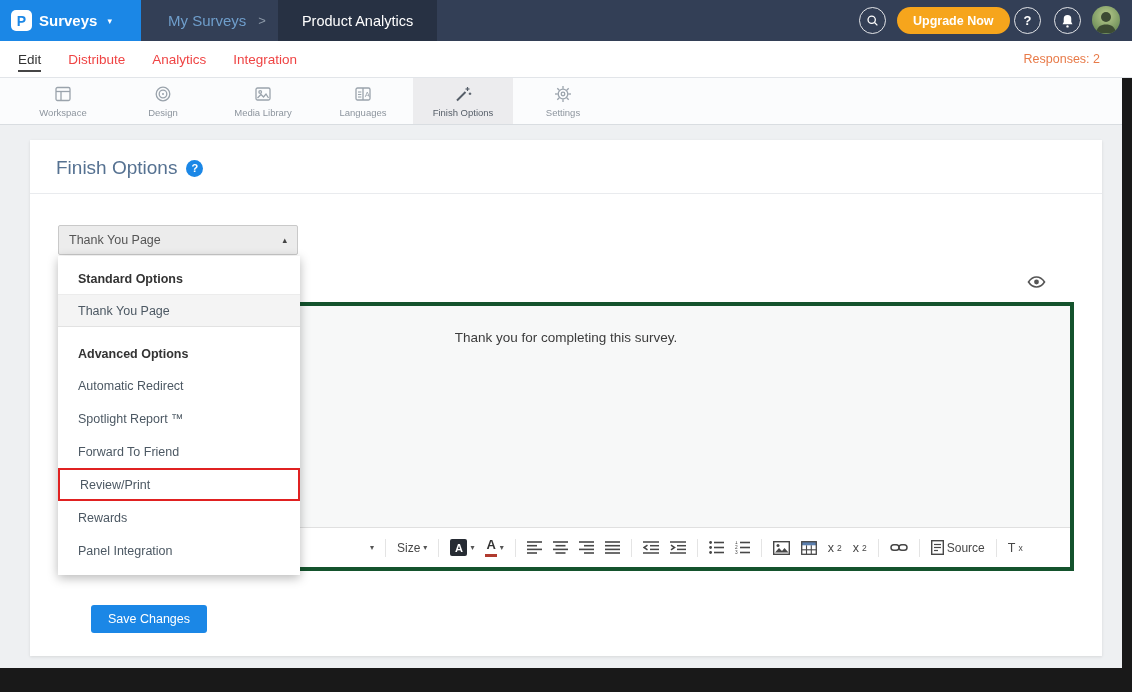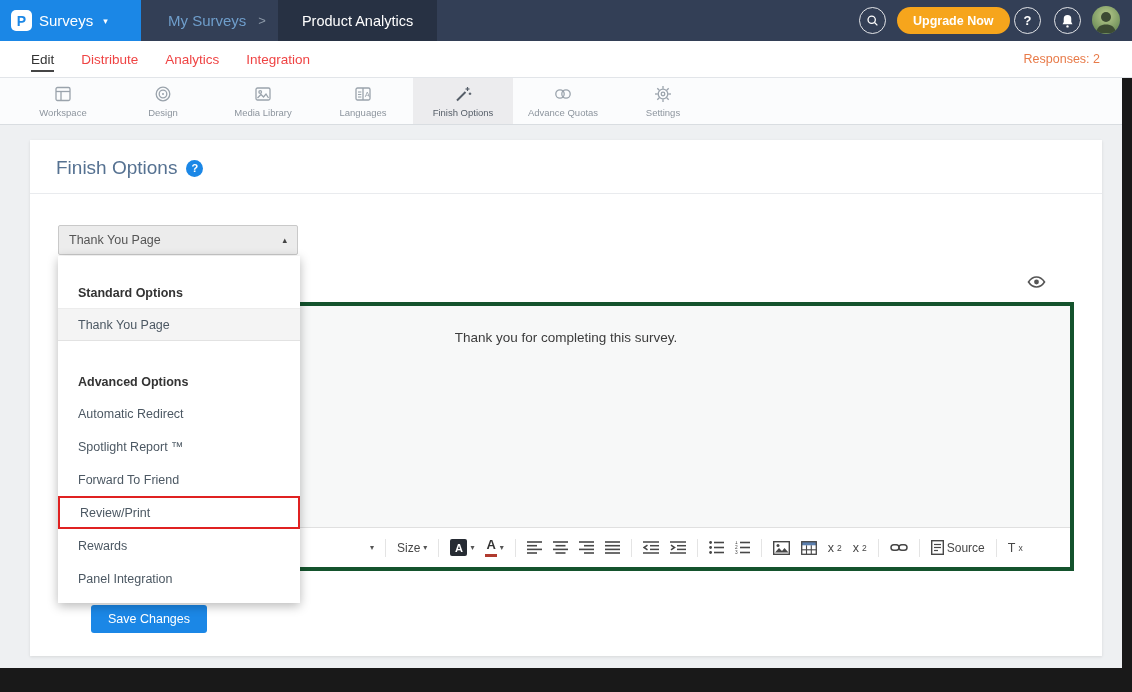--- a/index.html
+++ b/index.html
@@ -5,39 +5,39 @@
   * { box-sizing: border-box; margin: 0; padding: 0; }
   body { margin:0; background:#191919; font-family:"Liberation Sans", sans-serif; }
   .screen { position:relative; width:1132px; height:692px; overflow:hidden; background:#191919; }
 
   
   .topbar { position:absolute; left:0; top:0; width:1132px; height:41px; background:#333f56; }
   .brand { position:absolute; left:0; top:0; width:141px; height:41px; background:#1b87e6;
            display:flex; align-items:center; gap:7px; padding-left:11px; cursor:pointer; }
   .logo-badge { width:21px; height:21px; background:#ffffff; border-radius:5px; display:flex;
                 align-items:center; justify-content:center; color:#1b87e6; font-weight:bold; font-size:14px; }
-  .brand-label { color:#fff; font-size:15px; font-weight:normal; }
+  .brand-label { color:#fff; font-size:15px; font-weight:bold; }
   .brand-caret { color:#fff; font-size:9px; margin-left:3px; }
   .breadcrumb { position:absolute; left:168px; top:0; height:41px; display:flex; align-items:center; gap:12px; }
   .crumb-section { color:#6f9ecb; font-size:15px; cursor:pointer; }
   .crumb-sep { color:#8d99a8; font-size:13px; }
   .crumb-chip { height:41px; display:flex; align-items:center; padding:0 24px; background:rgba(0,0,0,0.22);
                 color:#fff; font-size:14.5px; }
   .icon-circle { position:absolute; top:7px; width:27px; height:27px; border:1.6px solid rgba(255,255,255,0.85);
                  border-radius:50%; display:flex; align-items:center; justify-content:center; cursor:pointer;
                  color:#fff; font-size:13px; font-weight:bold; }
   .upgrade-btn { position:absolute; left:897px; top:7px; height:27px; padding:0 16px; background:#f6a51c;
                  border-radius:14px; color:#fff; font-size:12.5px; font-weight:bold; display:flex;
                  align-items:center; cursor:pointer; }
   .avatar { position:absolute; left:1092px; top:6px; width:28px; height:28px; border-radius:50%; overflow:hidden;
             background:radial-gradient(circle at 50% 35%, #b9cc8d, #6f8f5a 75%); cursor:pointer; }
 
   
   .nav { position:absolute; left:0; top:41px; width:1132px; height:37px; background:#fff;
-         border-bottom:1px solid #e2e5e9; display:flex; align-items:center; padding-left:31px; gap:27px; }
+         border-bottom:1px solid #e2e5e9; display:flex; align-items:center; padding-left:18px; gap:27px; }
   .nav-tab { font-size:13.5px; color:#ef4444; cursor:pointer; padding-bottom:5px; padding-top:5px; }
   .nav-tab.active { color:#333; border-bottom:2px solid #454545; padding-bottom:3px; }
   .nav-responses { margin-left:auto; padding-right:32px; color:#e87a48; font-size:12.5px; cursor:pointer; }
 
   
   .toolbar { position:absolute; left:0; top:78px; width:1132px; height:47px; background:#fbfcfd;
              border-bottom:1px solid #d9dde1; }
   .tool-items { position:absolute; left:13px; top:0; height:46px; display:flex; }
   .tool-item { width:100px; height:46px; display:flex; flex-direction:column; align-items:center;
                justify-content:center; gap:3px; cursor:pointer; }
@@ -92,21 +92,21 @@
   .et svg { display:block; }
 
   .save-btn { position:absolute; left:28px; top:465px; height:28px; padding:0 17px; background:#1b87e6;
               border-radius:3px; color:#fff; font-size:12.5px; display:flex; align-items:center;
               justify-content:center; cursor:pointer;margin-left:33px; }
 
   
   .menu { position:absolute; left:28px; top:116px; width:242px; background:#fff; padding:8px 0;
           box-shadow:0 3px 10px rgba(0,0,0,0.28); z-index:5; }
   .menu-header { height:30px; display:flex; align-items:center; padding:0 20px; font-size:12.5px;
-                 font-weight:bold; color:#333;margin-top:14px; }
+                 font-weight:bold; color:#333; }
   .menu-item { height:33px; display:flex; align-items:center; padding:0 20px; font-size:12.5px;
                color:#4c5863; cursor:pointer; }
   .menu-item.selected { background:#f4f4f4; border-top:1px solid #ececec; border-bottom:1px solid #e2e2e2; }
   .menu-item.flagged { border:2px solid #e02121; }
   .menu-spacer { height:12px; }
 
   
   .edge-right { position:absolute; left:1122px; top:78px; width:10px; height:614px; background:#191919; }
   .edge-bottom { position:absolute; left:0; top:668px; width:1132px; height:24px; background:#191919; }
 </style>
@@ -209,27 +209,20 @@
           <g stroke-width="1.2">
             <line x1="14.5" y1="3" x2="14.5" y2="7"></line>
               <line x1="12.5" y1="5" x2="16.5" y2="5"></line>
             <line x1="17" y1="8.5" x2="17" y2="11"></line>
               <line x1="15.75" y1="9.75" x2="18.25" y2="9.75"></line>
           </g>
         </svg>
         <span class="tlabel">Finish Options</span>
       </div>
 
-      <div class="tool-item">
-        <svg width="20" height="20" viewBox="0 0 20 20">
-          <circle cx="7" cy="10" r="4.2"></circle>
-            <circle cx="13" cy="10" r="4.2"></circle>
-        </svg>
-        <span class="tlabel">Advance Quotas</span>
-      </div>
 
 
       <div class="tool-item">
         <svg width="20" height="20" viewBox="0 0 20 20">
           <circle cx="10" cy="10" r="4.8"></circle>
             <circle cx="10" cy="10" r="1.8"></circle>
           <line x1="10" y1="2" x2="10" y2="4.8"></line>
             <line x1="10" y1="15.2" x2="10" y2="18"></line>
           <line x1="2" y1="10" x2="4.8" y2="10"></line>
             <line x1="15.2" y1="10" x2="18" y2="10"></line>

